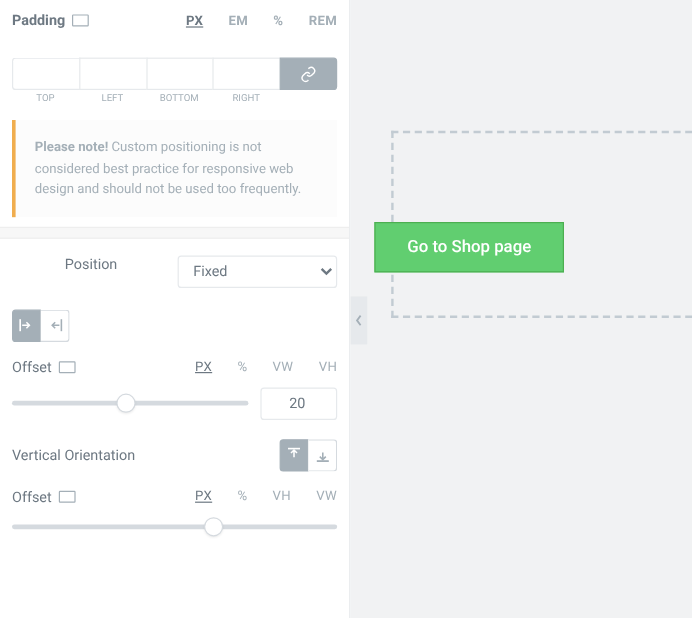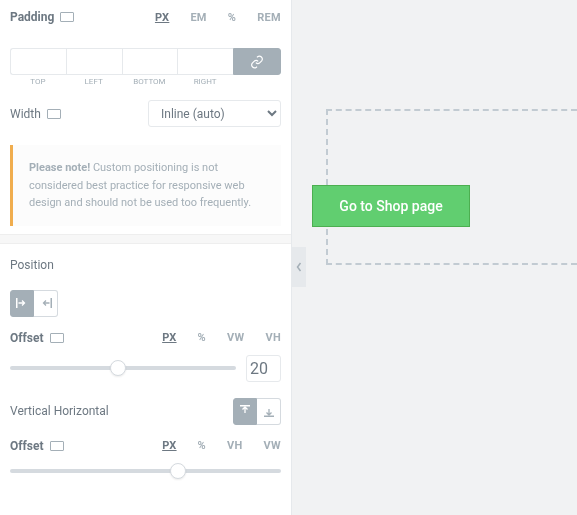--- a/index.html
+++ b/index.html
@@ -27,35 +27,35 @@
 .pad-labels .spacer { width: 48px; flex: none; }
 
 .width-row { display: flex; align-items: center; justify-content: space-between; margin-bottom: 18px; }
 .select { width: 133px; height: 27px; border: 1px solid #e6e9ec; border-radius: 3px; font-size: 12px; padding: 0 8px; color: #6d7882; background: #fff; }
 
 .notice { background: #fcfcfc; border-left: 3px solid #f0ad4e; padding: 14px 16px; font-size: 11px; color: #a4afb7; line-height: 1.6; margin-bottom: 8px; }
 .notice b { font-weight: 700; }
 
 .divider-gap { height: 10px; margin: 0 -10px 14px -10px; background: #f7f7f7; border-top: 1px solid #eee; border-bottom: 1px solid #eee; }
 
-.position-row { display: flex; align-items: flex-start; justify-content: space-between; margin-bottom: 18px; }
+.position-row { display: flex; align-items: flex-start; justify-content: space-between; margin-bottom: 18px; margin-left: 44px; }
 
 .orient-row { display: flex; align-items: center; justify-content: space-between; margin-bottom: 14px; }
 .toggle-group { display: flex; }
 .toggle-btn { width: 24px; height: 27px; border: 1px solid #d5dadf; background: #fff; display: flex; align-items: center; justify-content: center; cursor: pointer; color: #a4afb7; }
 .toggle-btn.active { background: #a4afb7; color: #fff; border-color: #a4afb7; }
 .toggle-btn:first-child { border-radius: 3px 0 0 3px; }
 .toggle-btn:last-child { border-radius: 0 3px 3px 0; border-left: none; }
 
-.offset-head { display: flex; align-items: center; margin-bottom: 10px; font-weight: bold; }
+.offset-head { display: flex; align-items: center; margin-bottom: 10px; }
 .slider-row { display: flex; align-items: center; gap: 10px; margin-bottom: 16px; }
 .slider-wrap { flex: 1; position: relative; height: 16px; display: flex; align-items: center; }
 .track { width: 100%; height: 4px; background: #d5dadf; border-radius: 2px; }
 .thumb { position: absolute; width: 16px; height: 16px; background: #fff; border: 1px solid #d5dadf; border-radius: 50%; top: 0; transform: translateX(-50%); cursor: grab; box-shadow: 0 1px 2px rgba(0,0,0,0.08); }
-.num-input { width: 35px; height: 27px; border: 1px solid #e6e9ec; border-radius: 3px; font-size: 16px; padding: 0 3px; color: #6d7882; }
+.num-input { width: 64px; height: 27px; border: 1px solid #e6e9ec; border-radius: 3px; font-size: 12px; padding: 0 23px; color: #6d7882; }
 
 svg { display: block; }
 </style>
 </head>
 <body>
 
 <div class="panel">
 
   <div class="row">
     <span class="label">
@@ -83,38 +83,32 @@
     </div>
   </div>
   <div class="pad-labels">
     <span>TOP</span>
     <span>LEFT</span>
     <span>BOTTOM</span>
     <span>RIGHT</span>
     <span class="spacer"></span>
   </div>
 
-  <div class="width-row">
-    <span class="label">
-      <span>Width</span>
-      <span class="device-icon"></span>
-    </span>
-    <select class="select">
-      <option>Inline (auto)</option>
-    </select>
-  </div>
 
   <div class="notice">
     <b>Please note!</b><span> Custom positioning is not considered best practice for responsive web design and should not be used too frequently.</span>
   </div>
 
   <div class="divider-gap"></div>
 
   <div class="position-row">
     <span class="label">Position</span>
+    <select class="select">
+      <option>Fixed</option>
+    </select>
   </div>
 
   <div class="orient-row">
     <div class="toggle-group">
       <div class="toggle-btn active">
         <svg width="12" height="12" viewBox="0 0 12 12" fill="currentColor">
             <rect x="0" y="1" width="1.5" height="10"></rect>
             <path d="M2.5 6 L8 6 M6 3.5 L8.5 6 L6 8.5" stroke="currentColor" stroke-width="1.3" fill="none"></path>
           </svg>
       </div>
@@ -141,21 +135,21 @@
   </div>
   <div class="slider-row">
     <div class="slider-wrap">
       <div class="track"></div>
       <div class="thumb" id="thumb-h" style="left: 48%;"></div>
     </div>
     <input class="num-input" value="20" style="">
   </div>
 
   <div class="orient-row">
-    <span class="label">Vertical Horizontal</span>
+    <span class="label">Vertical Orientation</span>
     <div class="toggle-group">
       <div class="toggle-btn active">
         <svg width="12" height="12" viewBox="0 0 12 12" fill="currentColor">
             <rect x="1" y="0" width="10" height="1.5"></rect>
             <path d="M6 2.5 L6 8 M3.5 6 L6 8.5 L8.5 6" stroke="currentColor" stroke-width="1.3" fill="none" transform="rotate(180 6 5.25)"></path>
           </svg>
       </div>
       <div class="toggle-btn">
         <svg width="12" height="12" viewBox="0 0 12 12" fill="currentColor">
             <rect x="1" y="10.5" width="10" height="1.5"></rect>

